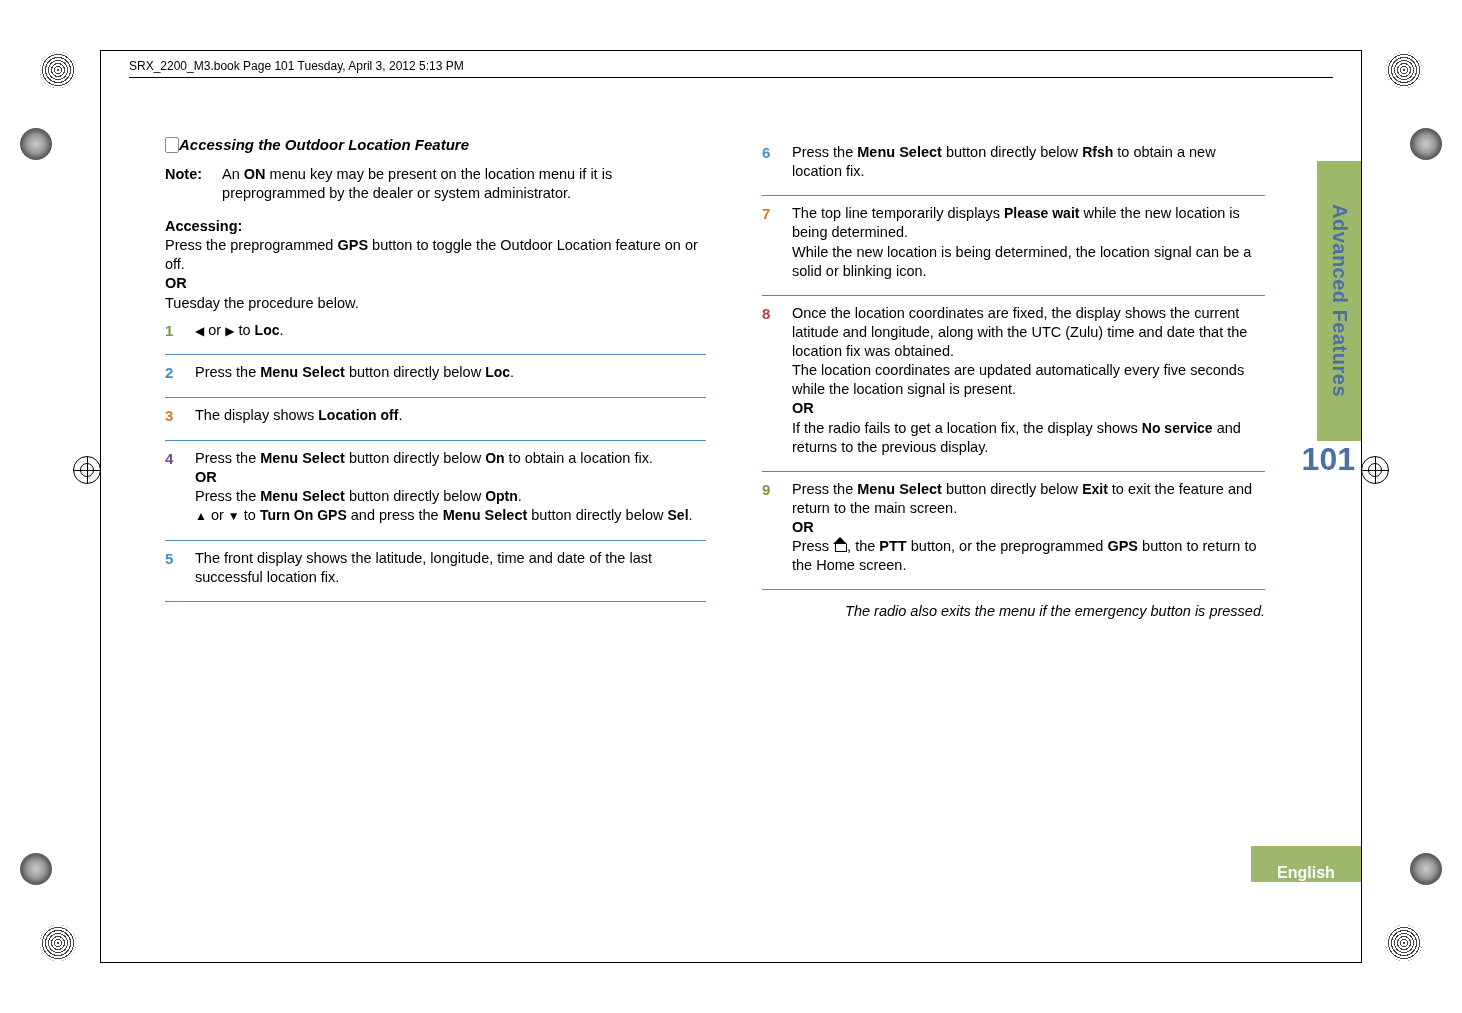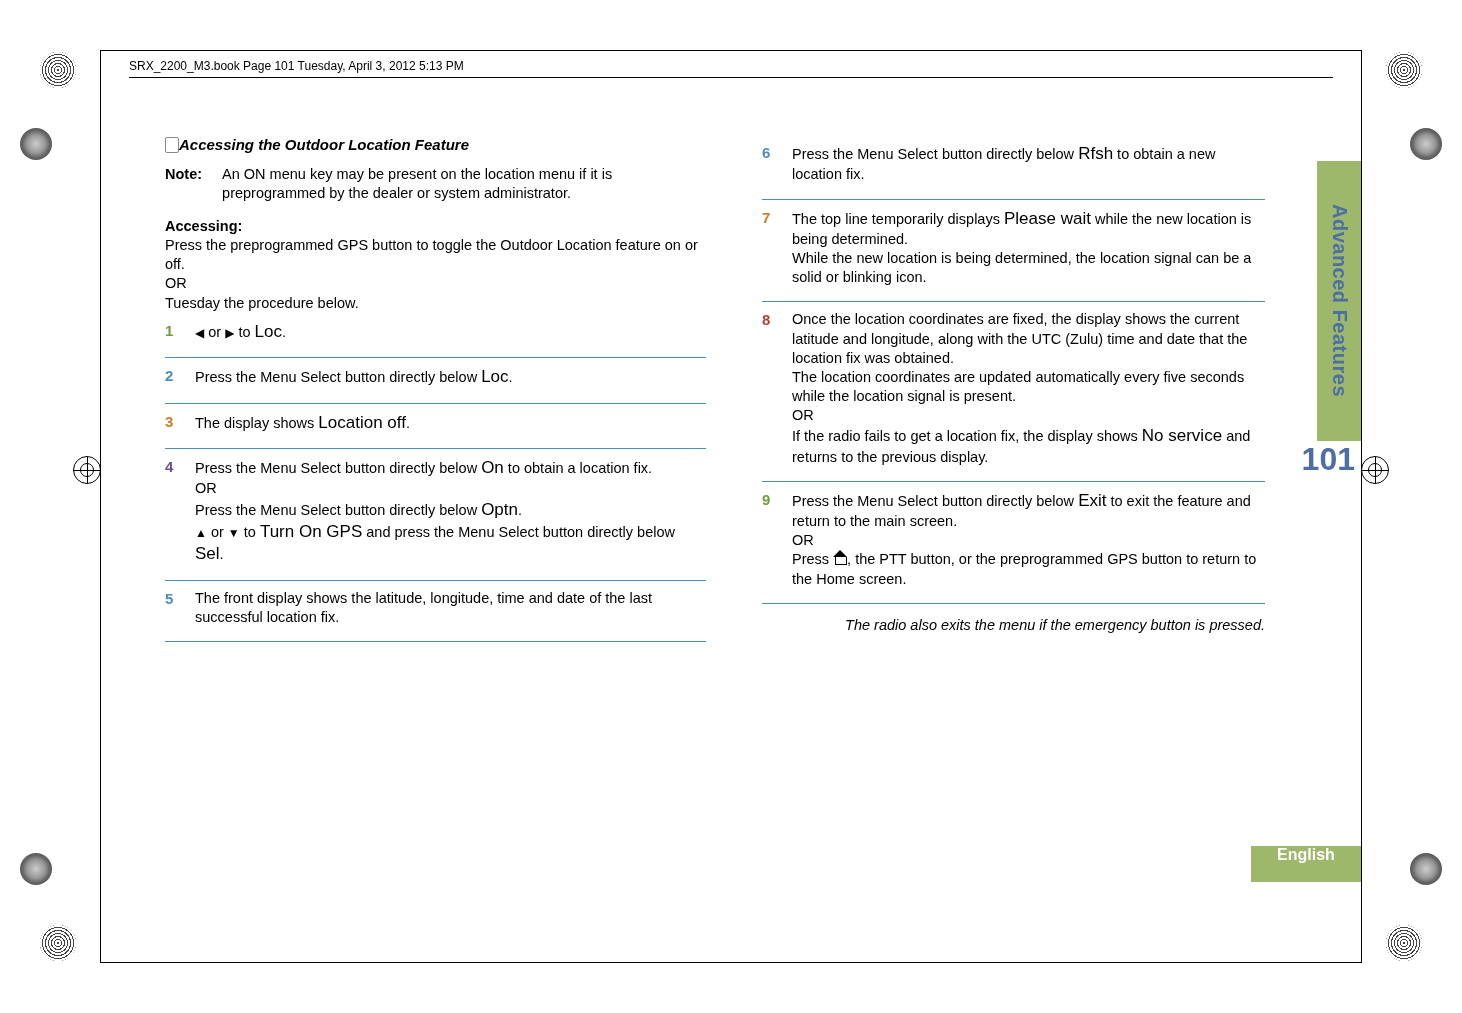--- a/index.html
+++ b/index.html
@@ -74,22 +74,22 @@
     line-height: 1.32;
   }
   .section-row { display:flex; align-items:flex-start; margin-bottom:8px; }
   .doc-icon {
     width:14px;height:16px;border:1px solid #888;border-radius:2px 2px 2px 2px;
     position:relative; flex-shrink:0; margin-top:2px;
   }
   .section-title { font-weight:bold; font-style:italic; font-size:15px;}
   .note-row { display:flex; gap:20px; margin: 10px 0 14px 0;}
   .note-label { font-weight:bold; width:50px;}
-  .bold { font-weight:normal; }
-  .ui { font-family: Verdana, Geneva, sans-serif; font-weight:normal; font-size:17px;}
+  .bold { font-weight:bold; }
+  .ui { font-family: Verdana, Geneva, sans-serif; font-weight:bold; font-size:14px;}
   .proc { font-weight:bold; margin-top:6px;}
   .step { display:flex; gap:14px; margin:8px 0; padding-bottom:6px;}
   .step-num { font-weight:bold; font-size:15px; width:16px; flex-shrink:0;}
   .c1 { color:#739a3d; }
   .c2 { color:#4f8bbf; }
   .c3 { color:#cf7d2a; }
   .c4 { color:#6f4d8b; }
   .c5 { color:#4f8bbf; }
   .c6 { color:#4f8bbf; }
   .c7 { color:#cf7d2a; }
@@ -118,21 +118,21 @@
     letter-spacing:0.5px;
   }
   .pagenum {
     position:absolute; right:6px; top:390px;
     width:54px;text-align:right;
     color:#4e6fa5; font-weight:bold; font-size:32px;
   }
   .lang-box {
     position:absolute; right:0; bottom:80px;
     width:110px; height:36px; background:#9db76b;
-    display:flex;align-items:flex-start;justify-content:center;
+    display:flex;align-items:flex-end;justify-content:center;
     color:#fff; font-weight:bold; font-size:16px;
   }
   .hr-top {
     position:absolute; top:26px; left:28px; right:28px;
     border-top:1px solid #000;
   }
   .footnote { font-style: italic; margin-top: 12px; text-align: right;}
 </style>
 </head>
 <body>

